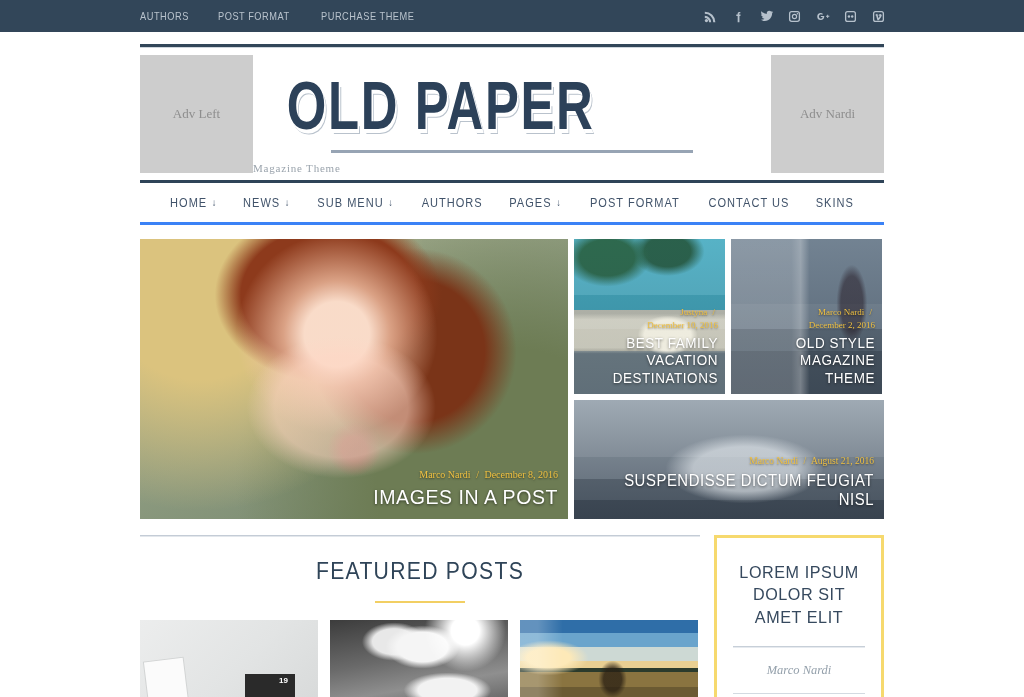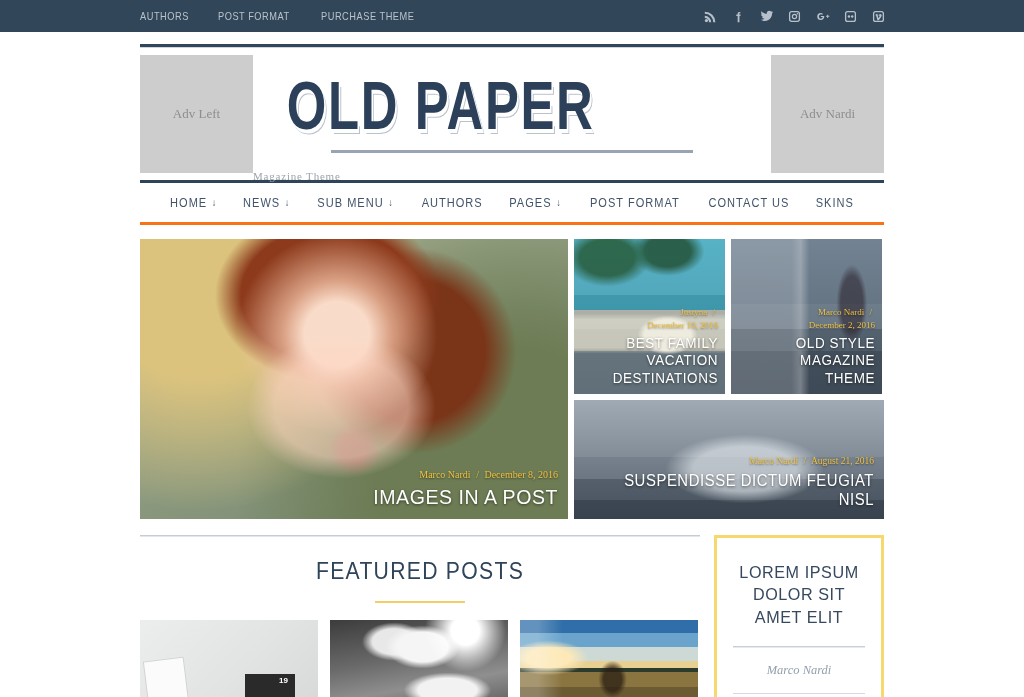--- a/index.html
+++ b/index.html
@@ -103,32 +103,32 @@
     cursor: pointer;
   }
   .logo-rule {
     width: 362px;
     margin: 14px auto 0;
     height: 3px;
     background: #2c4159;
     border-bottom: 3px solid #97a4b4;
   }
   .tagline {
-    margin-top: 17px;
+    margin-top: 9px;
     font-family: "Liberation Serif", serif;
     font-size: 11px;
     color: #9aa3ac;
     letter-spacing: 0.8px;
   }
 
   
   .nav {
     border-top: 3px solid #2f4considerations;
     border-top: 3px solid #2f4458;
-    border-bottom: 3px solid #f97316;
+    border-bottom: 3px solid #3b82f6;
     height: 45px;
     display: flex;
     align-items: center;
     justify-content: space-between;
     padding: 0 28px;
   }
   .nav-item {
     font-family: "Liberation Sans Narrow", "Liberation Sans", sans-serif;
     font-size: 12px;
     color: #41536a;

